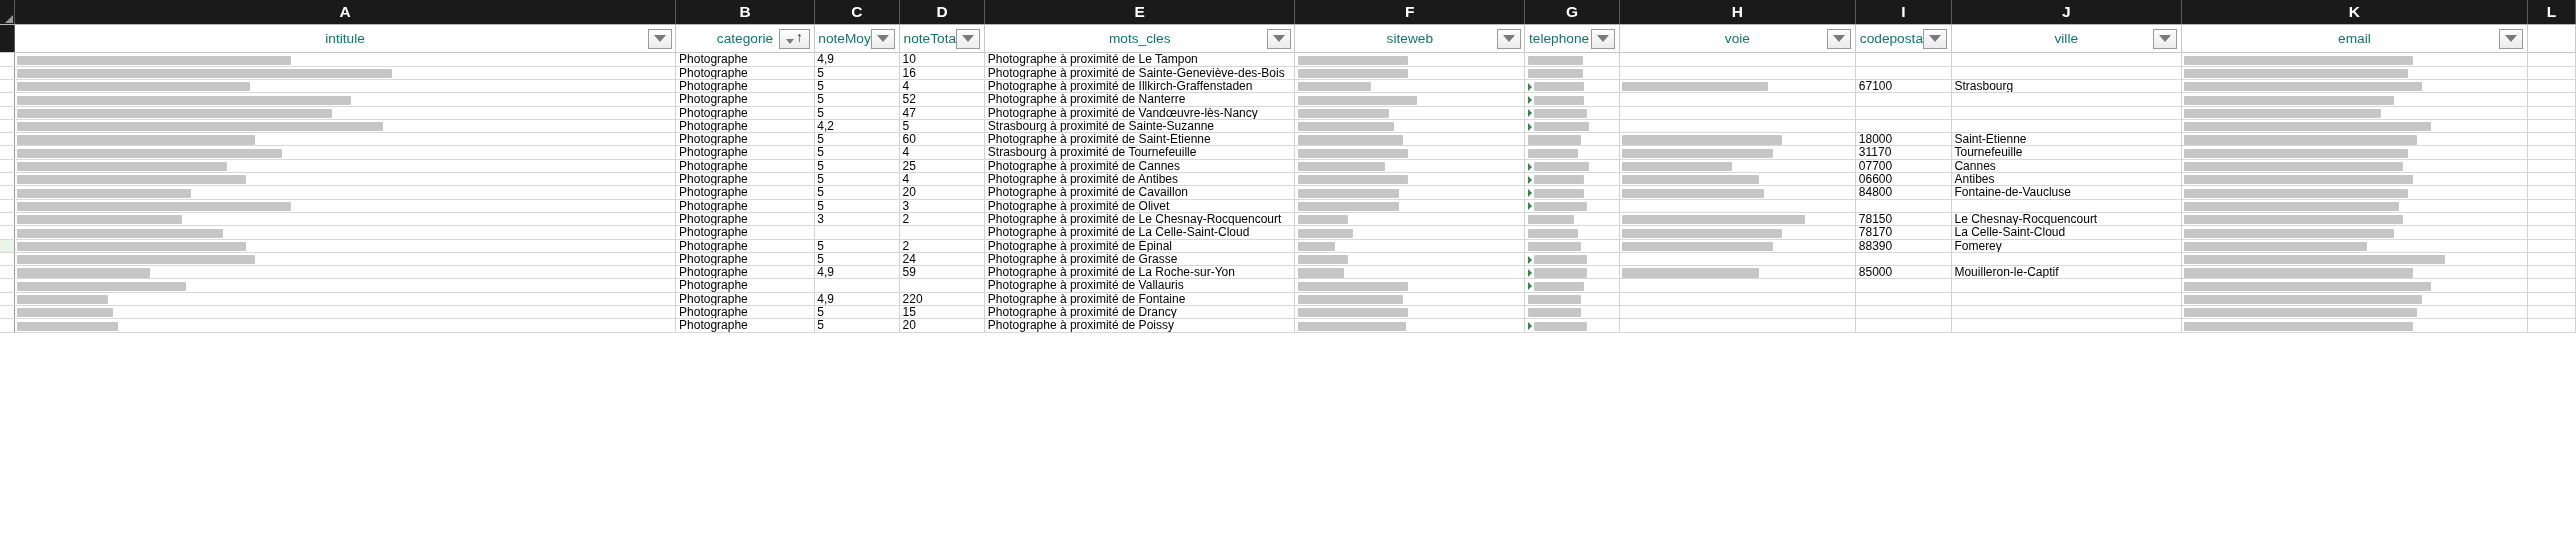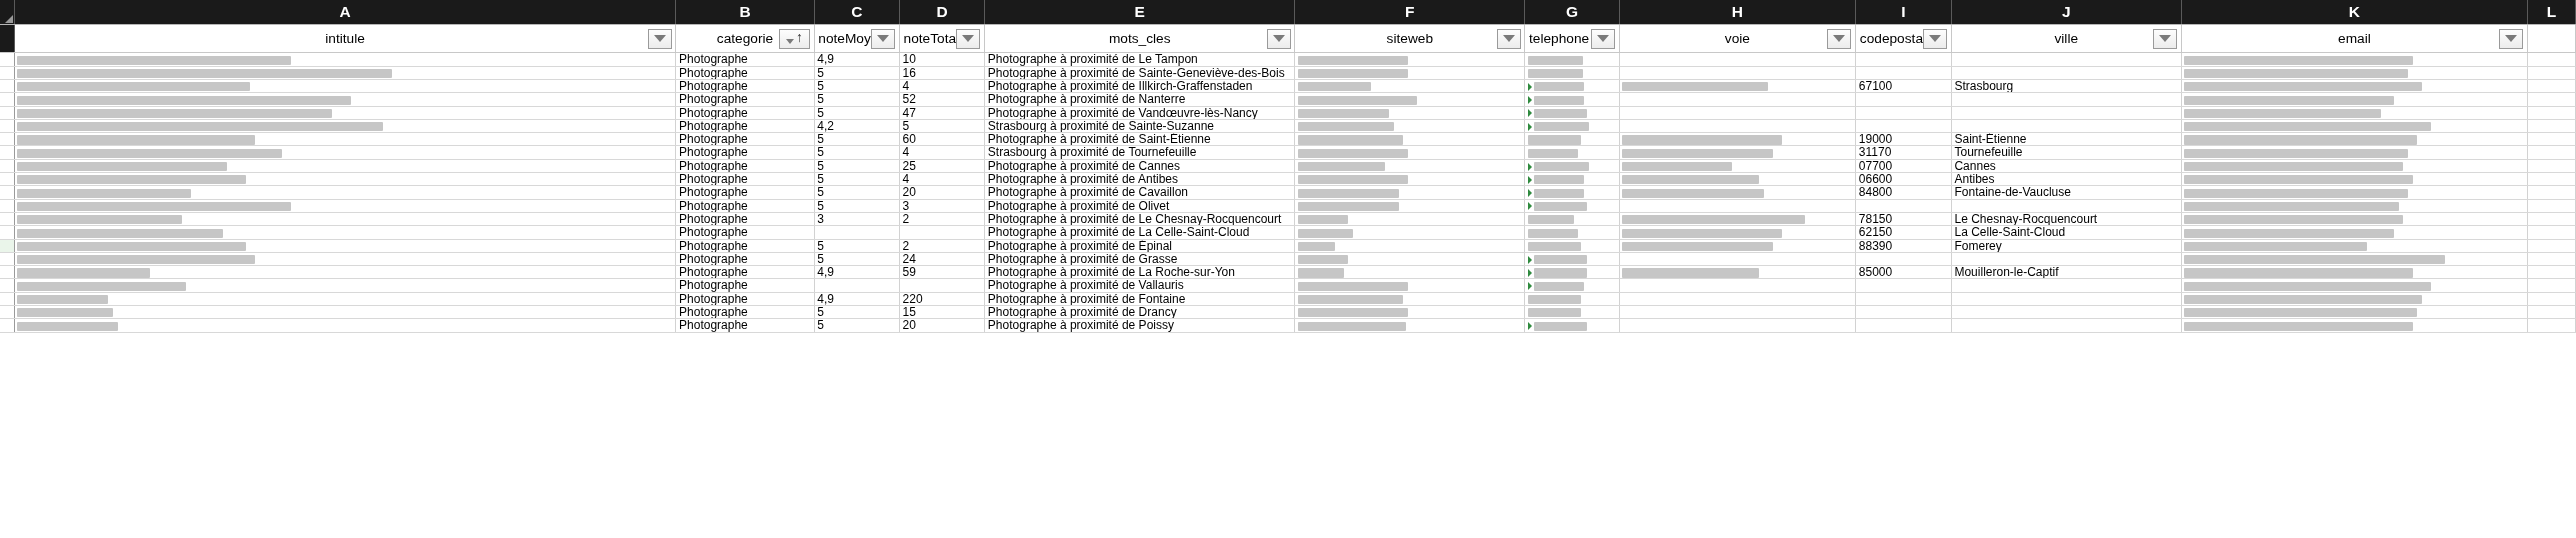--- a/index.html
+++ b/index.html
@@ -70,21 +70,21 @@
     display: block;
     position: relative;
     height: 27.4px;
     line-height: 27.4px;
     overflow: hidden;
   }
   .fh-label {
     display: block;
     text-align: center;
     font-size: 13.7px;
-    color: #000000;
+    color: #0f766e;
     line-height: 27.4px;
     padding: 0 3.7px;
     overflow: hidden;
     white-space: nowrap;
   }
   .fbtn {
     position: absolute;
     top: 3.7px;
     right: 3.7px;
     width: 24px;
@@ -466,21 +466,21 @@
           <td><span class="celltext">Photographe à proximité de Saint-Étienne</span></td>
           <td>
             <span class="redact-wrap"><span class="redact" style="width: 105px;"></span></span>
           </td>
           <td>
             <span class="redact-wrap"><span class="redact" style="width: 53px;"></span></span>
           </td>
           <td>
             <span class="redact-wrap"><span class="redact" style="width: 160px;"></span></span>
           </td>
-          <td><span class="celltext">19000</span></td>
+          <td><span class="celltext">18000</span></td>
           <td><span class="celltext">Saint-Étienne</span></td>
           <td>
             <span class="redact-wrap"><span class="redact" style="width: 233px;"></span></span>
           </td>
           <td></td>
         </tr>
         <tr class="datarow">
           <td class="rowhdr"></td>
           <td>
             <span class="redact-wrap"><span class="redact" style="width: 265px;"></span></span>
@@ -641,21 +641,21 @@
           <td><span class="celltext">Photographe à proximité de La Celle-Saint-Cloud</span></td>
           <td>
             <span class="redact-wrap"><span class="redact" style="width: 55px;"></span></span>
           </td>
           <td>
             <span class="redact-wrap"><span class="redact" style="width: 50px;"></span></span>
           </td>
           <td>
             <span class="redact-wrap"><span class="redact" style="width: 160px;"></span></span>
           </td>
-          <td><span class="celltext">62150</span></td>
+          <td><span class="celltext">78170</span></td>
           <td><span class="celltext">La Celle-Saint-Cloud</span></td>
           <td>
             <span class="redact-wrap"><span class="redact" style="width: 210px;"></span></span>
           </td>
           <td></td>
         </tr>
         <tr class="datarow">
           <td class="rowhdr green"></td>
           <td>
             <span class="redact-wrap"><span class="redact" style="width: 229px;"></span></span>

